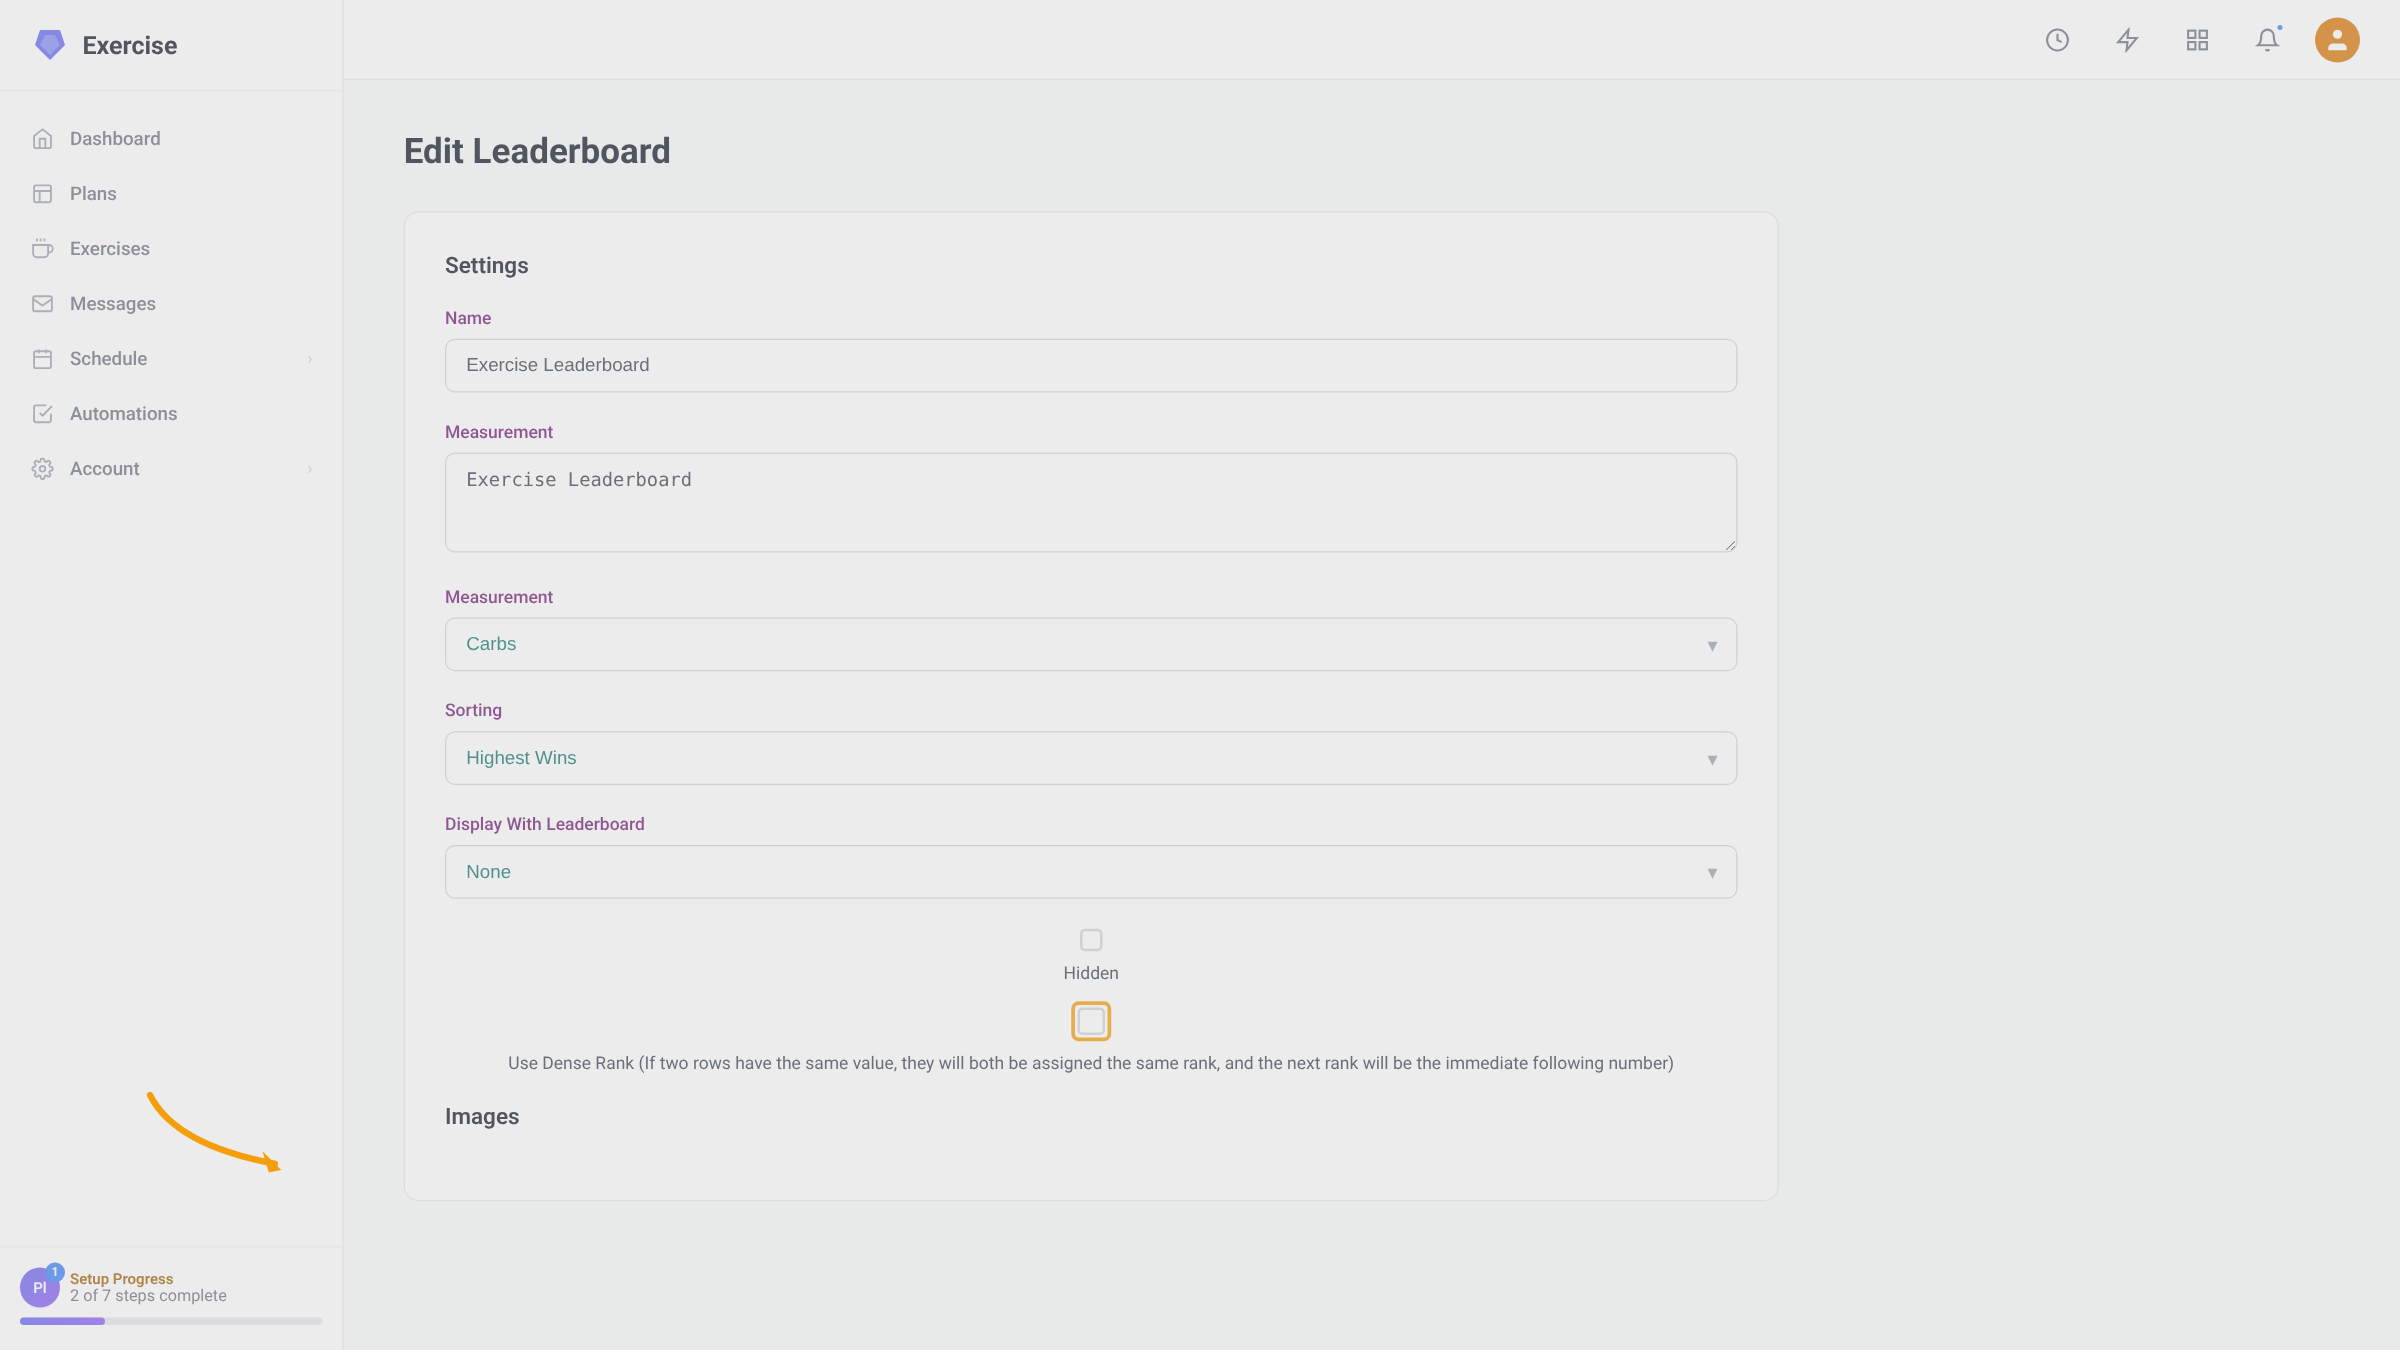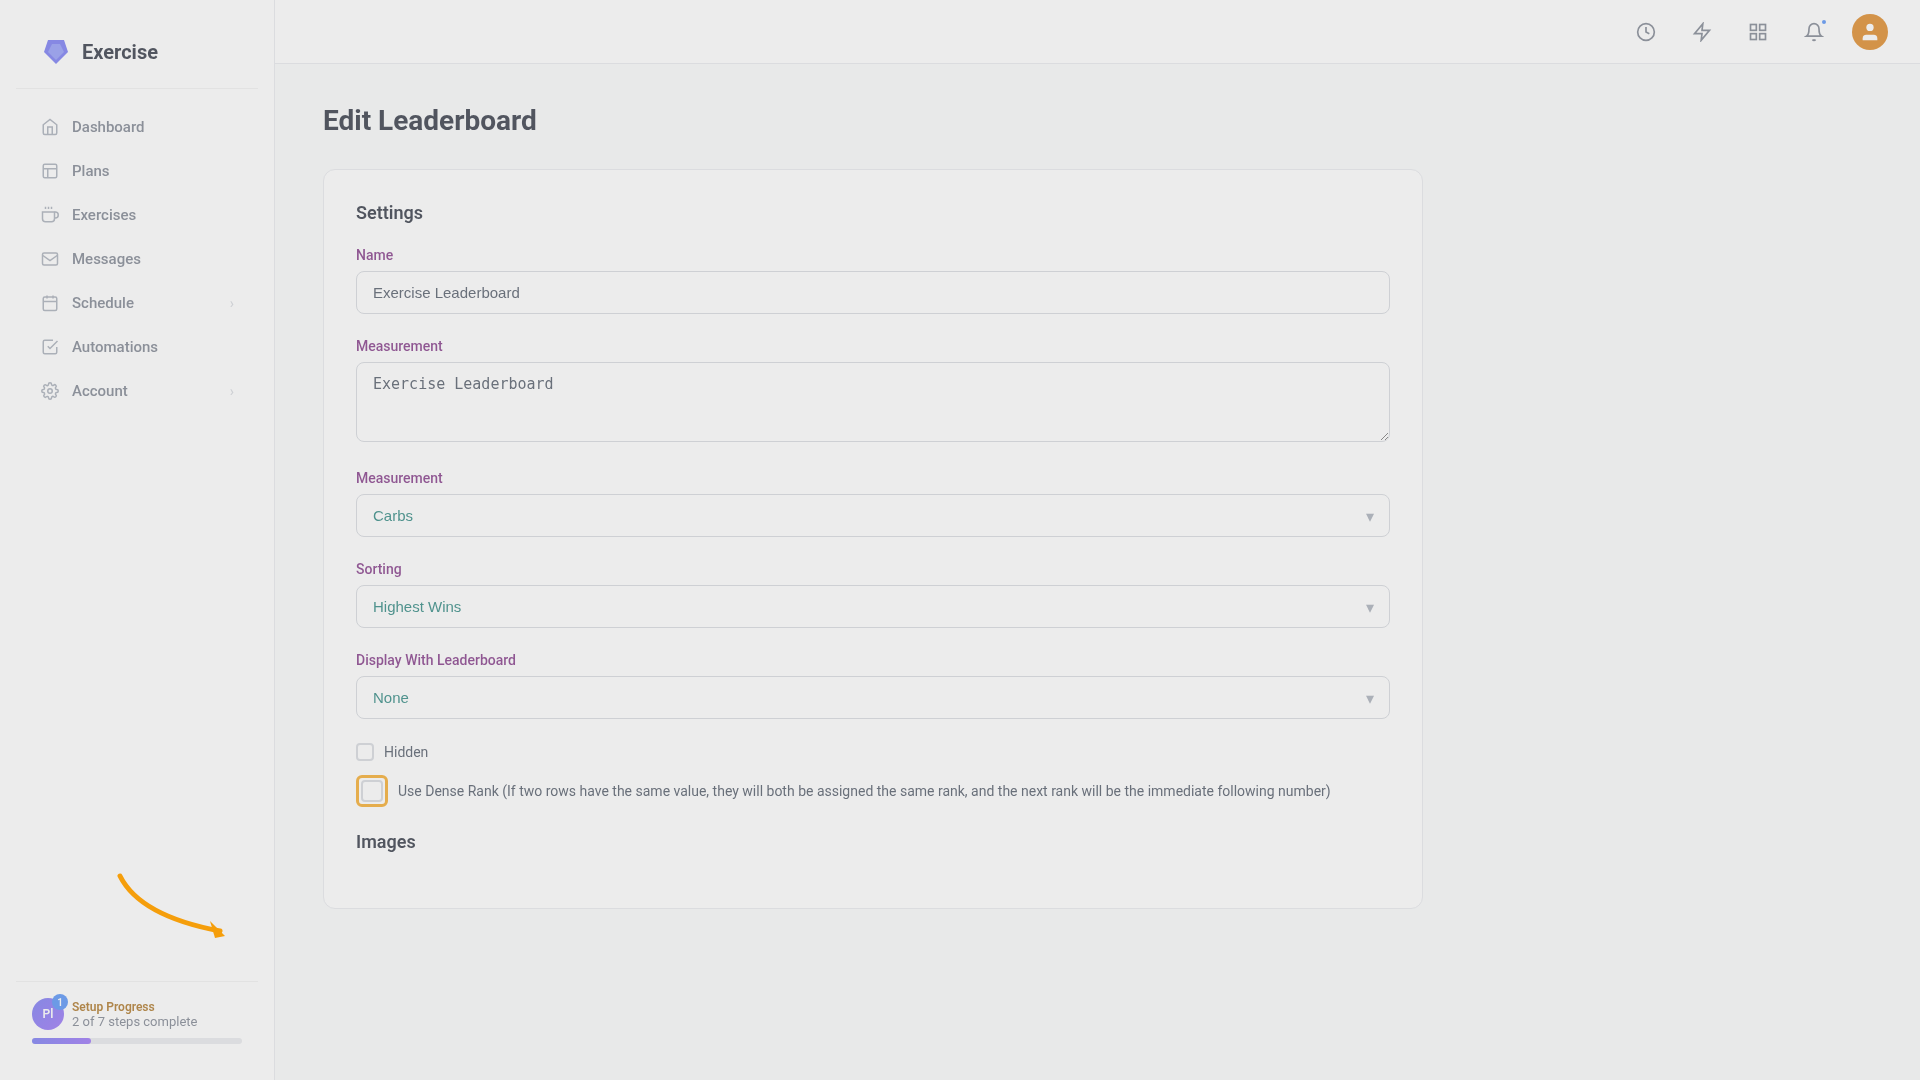--- a/index.html
+++ b/index.html
@@ -12,21 +12,21 @@
       overflow: hidden;
     }
 
     
     .sidebar {
       width: 275px;
       background: #ffffff;
       border-right: 1px solid #e5e7eb;
       display: flex;
       flex-direction: column;
-      padding: 16px;
+      padding: 0;
       flex-shrink: 0;
       position: relative;
     }
     .sidebar-logo {
       display: flex;
       align-items: center;
       gap: 10px;
       padding: 20px 24px;
       border-bottom: 1px solid #f0f0f0;
     }
@@ -277,20 +277,21 @@
       pointer-events: none;
       font-size: 16px;
     }
 
     
     .checkbox-row {
       display: flex;
       align-items: center;
       gap: 10px;
       margin-bottom: 14px;
+      flex-direction: column;
     }
     .checkbox-input {
       width: 18px;
       height: 18px;
       border: 2px solid #d1d5db;
       border-radius: 4px;
       cursor: pointer;
       flex-shrink: 0;
       appearance: none;
       background: white;

